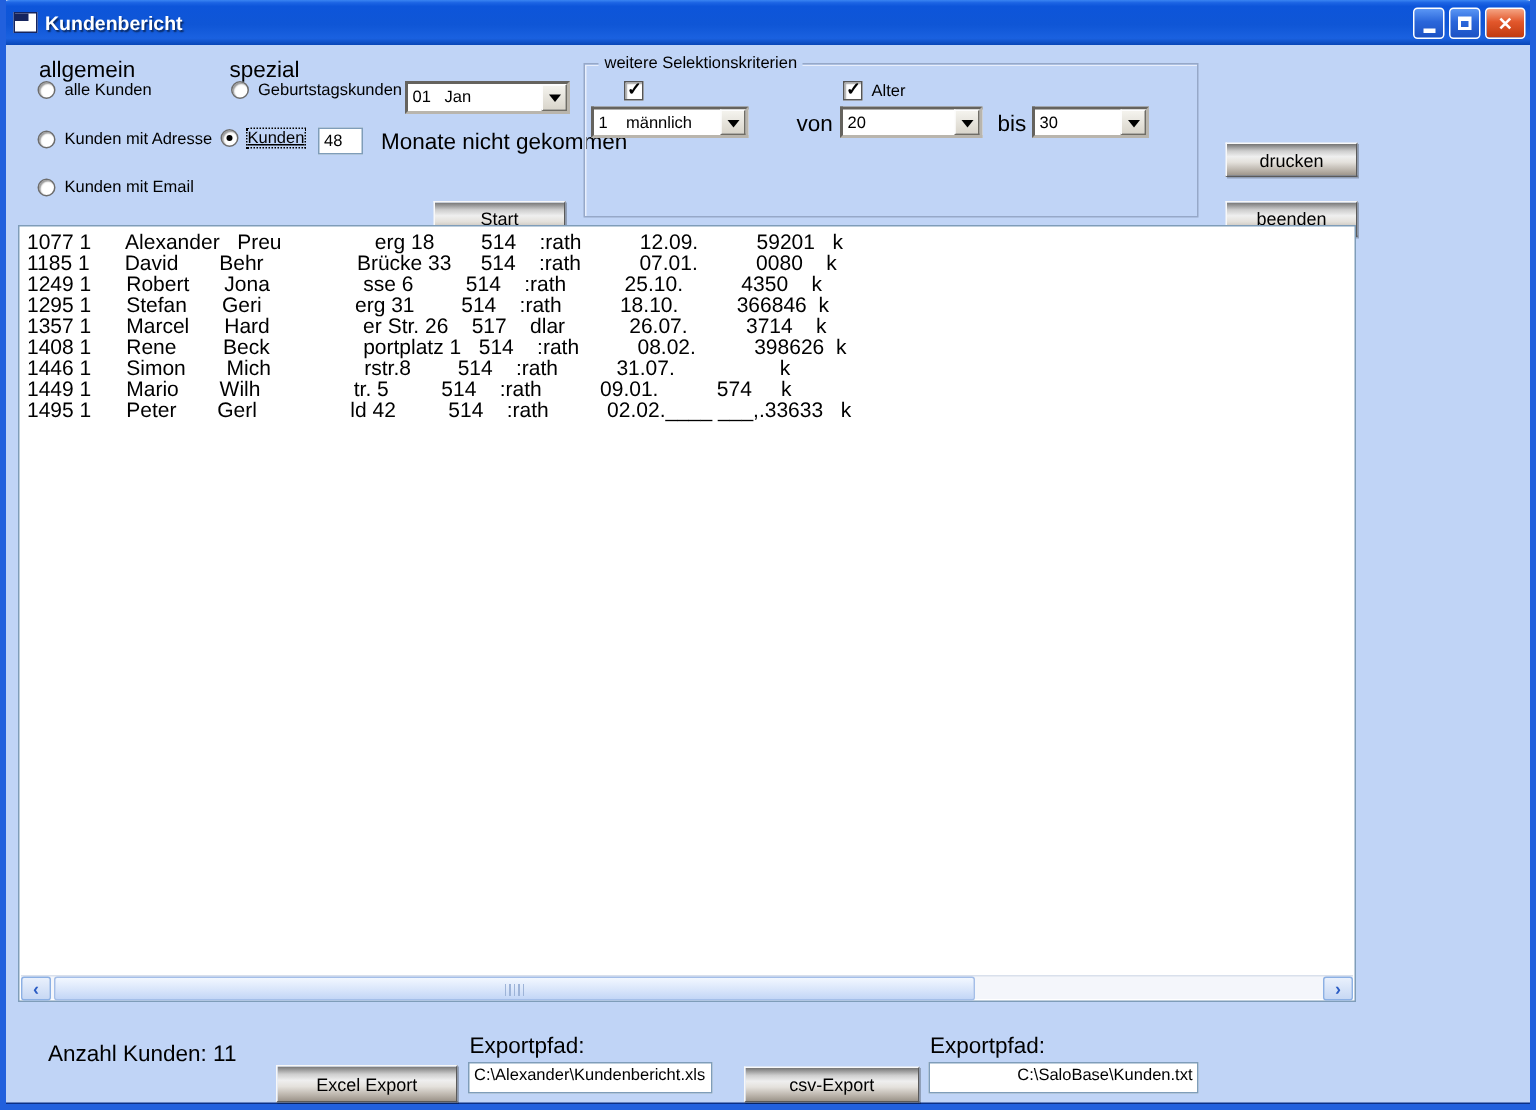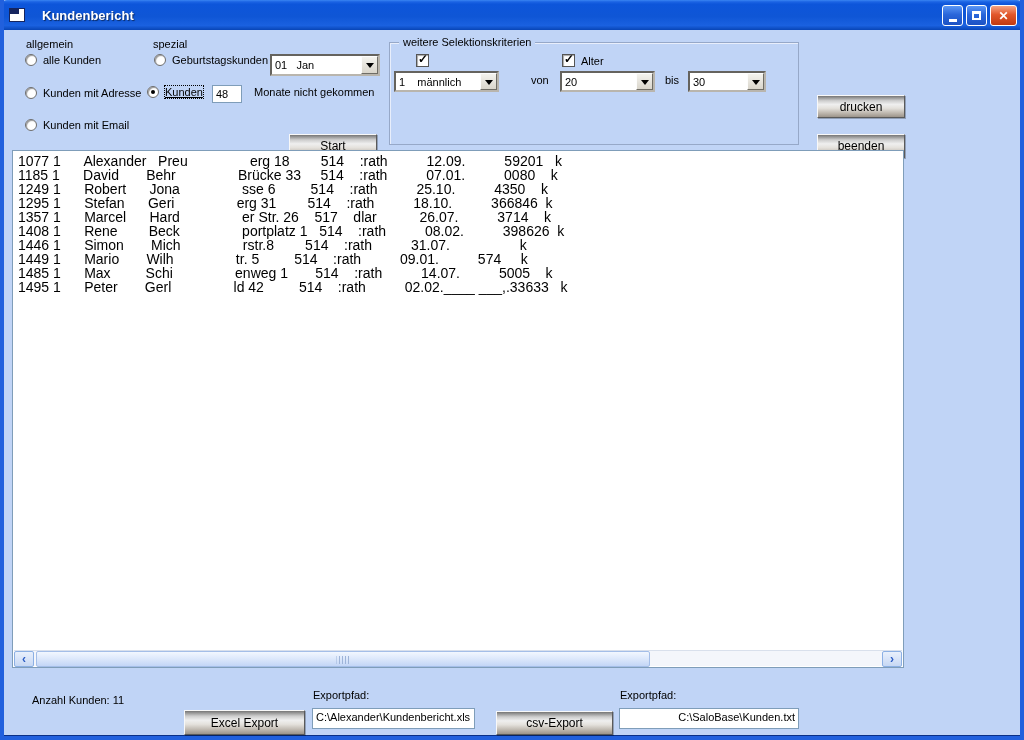--- a/index.html
+++ b/index.html
@@ -3,33 +3,33 @@
 <meta charset="utf-8">
 <style>
   html,body{margin:0;padding:0;background:#444;}
   *{box-sizing:border-box;font-family:"Liberation Sans",sans-serif;}
   .window{position:relative;width:1024px;height:740px;background:#c0d4f6;overflow:hidden;
           border-left:4px solid #2160dd;border-right:4px solid #2160dd;border-bottom:4px solid #2160dd;
           box-shadow:inset 0 -1px 0 #0a2f86;}
   
   .titlebar{position:absolute;left:-4px;top:0;width:1024px;height:30px;
      background:linear-gradient(180deg,#3a85f2 0%,#1c64e4 6%,#0d55da 14%,#0f56d6 55%,#1a61e0 85%,#0845b6 100%);
-     border-radius:7px 7px 0 0;display:flex;align-items:center;gap:12px;}
+     border-radius:7px 7px 0 0;display:flex;align-items:center;}
   .title-icon{width:16px;height:14px;margin:0 5px 0 9px;position:relative;background:#fff;border:1px solid #16255e;}
   .title-icon::before{content:"";position:absolute;left:0;top:0;width:9px;height:5px;background:#16255e;}
   .title-text{color:#fff;font-weight:bold;font-size:13px;text-shadow:1px 1px 1px rgba(0,0,0,.55);}
   .caption-btns{position:absolute;right:7px;top:5px;display:flex;gap:3px;}
   .cap-btn{width:21px;height:21px;border-radius:3px;border:1px solid #fff;color:#fff;font-size:11px;
      display:flex;align-items:center;justify-content:center;
      background:linear-gradient(180deg,#5a96f5 0%,#2a66da 45%,#1c52c4 100%);cursor:default;}
   .cap-btn.close{width:27px;background:linear-gradient(180deg,#f5a483 0%,#e2572b 45%,#c03a10 100%);font-weight:bold;font-size:12px;}
   .min-glyph{width:8px;height:3px;background:#fff;margin-top:9px;}
   .max-glyph{width:9px;height:9px;border:2px solid #fff;border-top-width:3px;}
   
-  .label{position:absolute;font-size:11px;color:#000;white-space:nowrap;}
+  .label{position:absolute;font-size:15px;color:#000;white-space:nowrap;}
   .radio-row{position:absolute;display:flex;align-items:center;gap:6px;justify-content:center;}
   .radio{width:12px;height:12px;border-radius:50%;background:#fff;border:1px solid #6d6d6d;
      box-shadow:inset 1px 1px 1px #9a9a9a;position:relative;flex:0 0 auto;}
   .radio.on::after{content:"";position:absolute;left:3px;top:3px;width:4px;height:4px;border-radius:50%;background:#000;}
   .radio-label{font-size:11px;white-space:nowrap;}
   .radio-label.focused{outline:1px dotted #000;outline-offset:0px;}
   .checkbox{width:13px;height:13px;background:#fff;border:1px solid #555;box-shadow:inset 1px 1px 1px #a8a8a8;
      position:relative;flex:0 0 auto;}
   .checkbox.on::after{content:"✓";position:absolute;left:1px;top:-3px;font-size:12px;font-weight:bold;color:#000;}
   .check-row{position:absolute;display:flex;align-items:center;gap:6px;}
@@ -145,21 +145,20 @@
   <div class="listbox">
     <div class="rows" id="rows">
         <div class="row">1077 1      Alexander   Preu                erg 18        514    :rath          12.09.          59201   k  </div>
         <div class="row">1185 1      David       Behr                Brücke 33     514    :rath          07.01.          0080    k  </div>
         <div class="row">1249 1      Robert      Jona                sse 6         514    :rath          25.10.          4350    k  </div>
         <div class="row">1295 1      Stefan      Geri                erg 31        514    :rath          18.10.          366846  k  </div>
         <div class="row">1357 1      Marcel      Hard                er Str. 26    517    dlar           26.07.          3714    k  </div>
         <div class="row">1408 1      Rene        Beck                portplatz 1   514    :rath          08.02.          398626  k  </div>
         <div class="row">1446 1      Simon       Mich                rstr.8        514    :rath          31.07.                  k  </div>
         <div class="row">1449 1      Mario       Wilh                tr. 5         514    :rath          09.01.          574     k  </div>
-        <div class="row">1485 1      Max         Schi                enweg 1       514    :rath          14.07.          5005    k  </div>
         <div class="row">1495 1      Peter       Gerl                ld 42         514    :rath          02.02.____ ___,.33633   k  </div>
       </div>
     <div class="hscroll">
       <div class="sb-arrow left">
           <span>‹</span>
         </div>
       <div class="sb-thumb">
         <div class="sb-grip"></div>
       </div>
       <div class="sb-arrow right">

